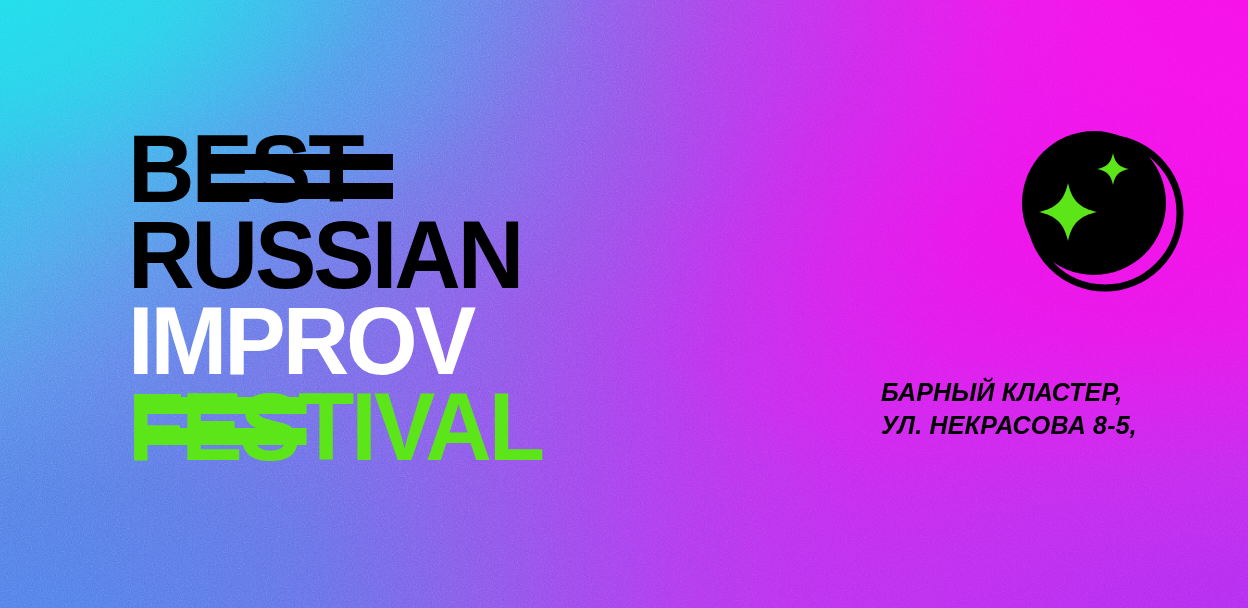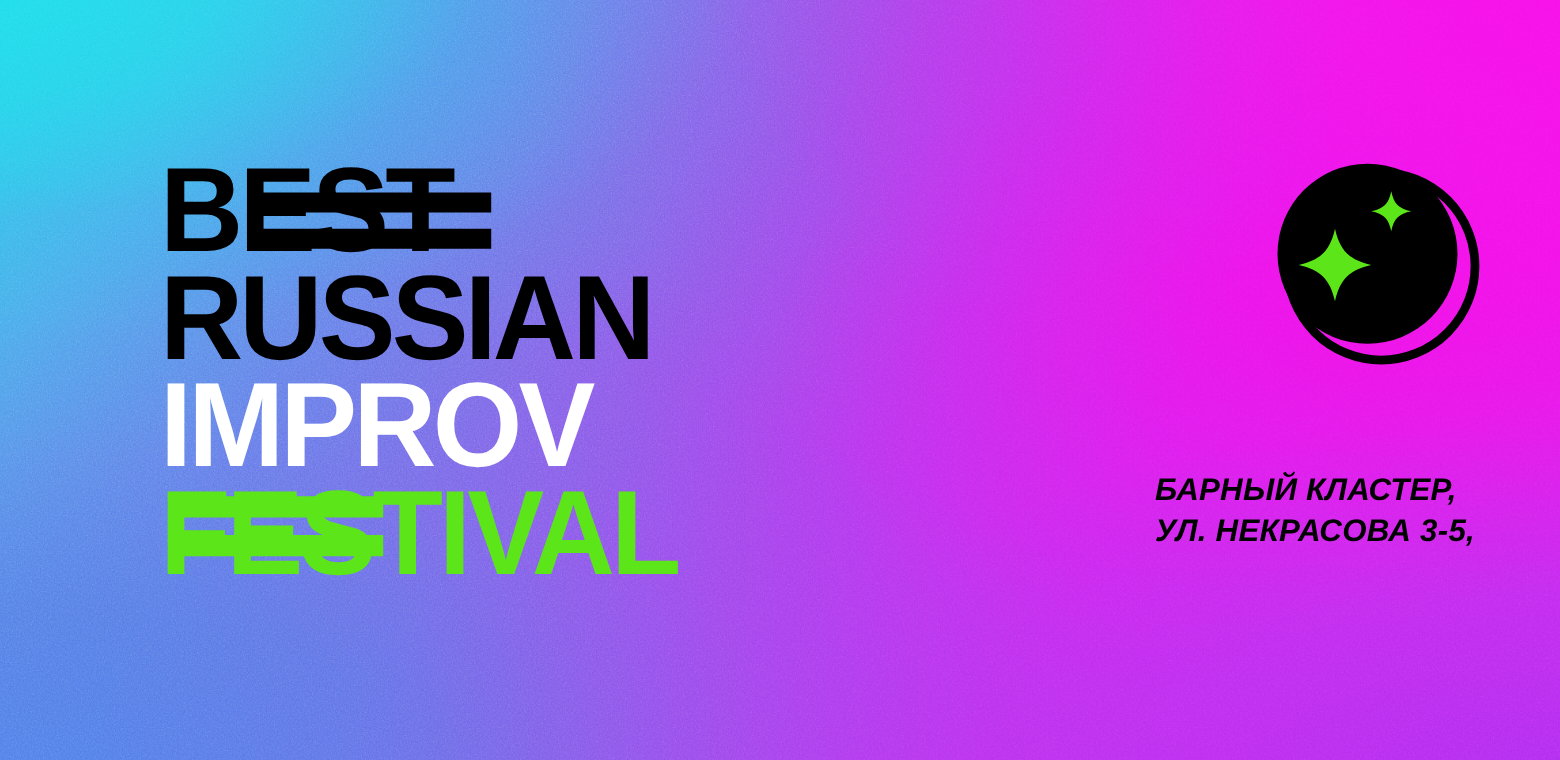--- a/index.html
+++ b/index.html
@@ -177,21 +177,20 @@
     color: #000000;
   }
   .addr-line {
     display: block;
     font-weight: 700;
     font-style: italic;
     font-size: 25px;
     line-height: 33px;
     letter-spacing: 0.2px;
     white-space: nowrap;
-    margin-left: 43px;
   }
 </style>
 </head>
 <body>
 
 <div id="poster">
 
   <div class="bg-layer bg-base"></div>
   <div class="bg-layer bg-corner-tl"></div>
   <div class="bg-layer bg-corner-tr"></div>
@@ -249,16 +248,16 @@
       <circle cx="82" cy="82" r="72" fill="#000000"></circle>
 
       <path d="M56 62 C60 80 68 87 85 91 C68 95 60 102 56 120 C52 102 44 95 27 91 C44 87 52 80 56 62 Z" fill="#5CE619"></path>
 
       <path d="M101 32 C103 42 107 46 117 48 C107 50 103 54 101 64 C99 54 95 50 85 48 C95 46 99 42 101 32 Z" fill="#5CE619"></path>
     </svg>
   </div>
 
   <div id="address">
     <span class="addr-line">БАРНЫЙ КЛАСТЕР,</span>
-    <span class="addr-line">УЛ. НЕКРАСОВА 3-5,</span>
+    <span class="addr-line">УЛ. НЕКРАСОВА 8-5,</span>
   </div>
 
 </div>
 
 </body></html>

